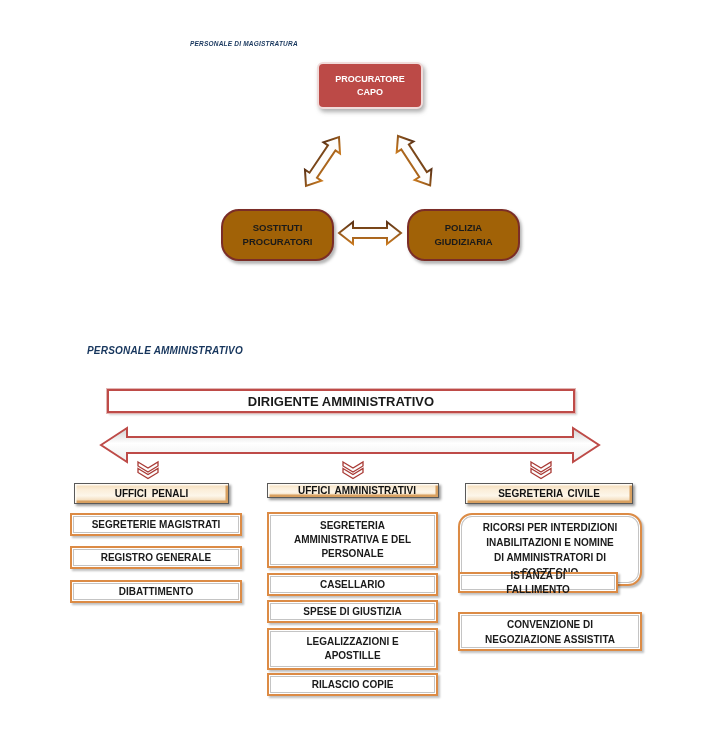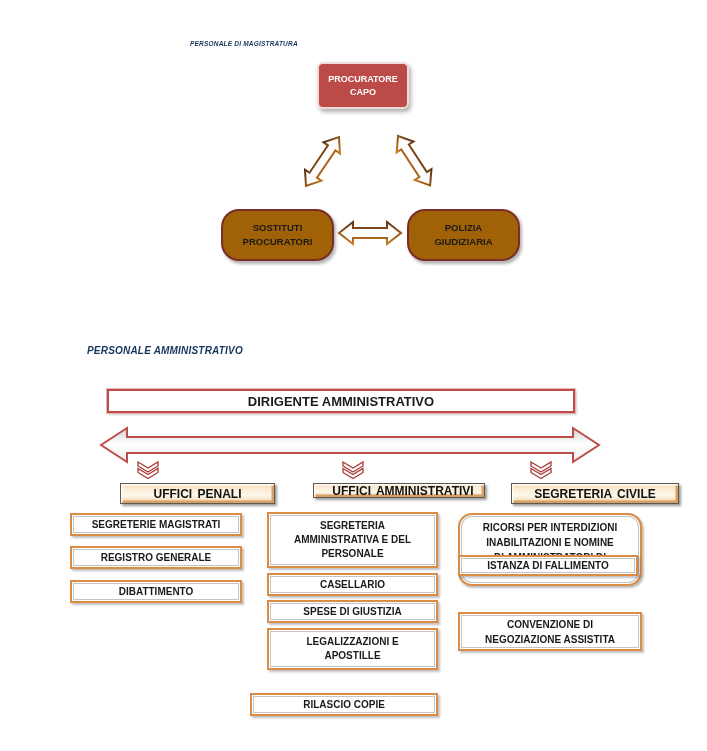--- a/index.html
+++ b/index.html
@@ -31,21 +31,21 @@
     box-shadow:0 0 0 1px #E2B5B3, 2px 2px 2px rgba(0,0,0,.18);
     display:flex;align-items:center;justify-content:center;text-align:center;
     font-weight:bold;font-size:13px;box-sizing:border-box;
   }
   .header-box{
     position:absolute;color:#111111;
     background:linear-gradient(180deg,#F3D9B5 0%,#FBEED9 30%,#FDF6EA 62%,#EFD0A5 100%);
     border:1px solid #595959;
     box-shadow:inset 1.5px 1.5px 0 rgba(255,252,245,.95), inset -2.5px -2.5px 0 #D8A060, 1.5px 2px 2.5px rgba(0,0,0,.4);
     display:flex;align-items:center;justify-content:center;text-align:center;
-    font-weight:bold;font-size:12px;word-spacing:2px;box-sizing:border-box;margin-left:46px;
+    font-weight:bold;font-size:10px;word-spacing:2px;box-sizing:border-box;
   }
   .item-box{
     position:absolute;background:#ffffff;color:#1a1a1a;
     border:2px solid #DC8B45;
     box-shadow:inset 0 0 0 1px #ffffff, inset 0 0 0 2px #C4C4C4, 1.5px 2px 2px rgba(0,0,0,.25);
     display:flex;align-items:center;justify-content:center;text-align:center;
     font-weight:bold;font-size:10px;line-height:14px;box-sizing:border-box;
   }
   .arrow-svg{position:absolute;overflow:visible;}
 </style>
@@ -63,21 +63,21 @@
       <linearGradient id="steelGrad" x1="0" y1="0" x2="0" y2="1">
         <stop offset="0" stop-color="#CFCFCF"></stop>
         <stop offset="0.45" stop-color="#FFFFFF"></stop>
         <stop offset="1" stop-color="#ECECEC"></stop>
       </linearGradient>
     </defs>
   </svg>
 
   <div class="section-label" style="left:190px;top:40px;font-size:6.5px;">PERSONALE DI MAGISTRATURA</div>
 
-  <div class="chief-box" style="left:317px;top:62px;width:92px;height:47px;">PROCURATORE CAPO</div>
+  <div class="chief-box" style="left:317px;top:62px;width:106px;height:47px;">PROCURATORE CAPO</div>
 
   <svg class="arrow-svg" style="left:290px;top:126px;" width="155" height="72" viewBox="0 0 155 72">
     <g transform="translate(16,60) rotate(-56)">
       <path d="M0,0 L13,-10 L13,-4.5 L46,-4.5 L46,-10 L59,0 L46,10 L46,4.5 L13,4.5 L13,10 Z" fill="#FDFDFD" stroke="url(#brownGrad)" stroke-width="2" stroke-linejoin="miter"></path>
     </g>
     <g transform="translate(108,10) rotate(57)">
       <path d="M0,0 L13,-10 L13,-4.5 L46,-4.5 L46,-10 L59,0 L46,10 L46,4.5 L13,4.5 L13,10 Z" fill="#FDFDFD" stroke="url(#brownGrad)" stroke-width="2" stroke-linejoin="miter"></path>
     </g>
   </svg>
 
@@ -117,20 +117,20 @@
   <div class="header-box" style="left:74px;top:483px;width:155px;height:21px;">UFFICI PENALI</div>
   <div class="item-box" style="left:70px;top:513px;width:172px;height:23px;padding:0 8px;">SEGRETERIE MAGISTRATI</div>
   <div class="item-box" style="left:70px;top:546px;width:172px;height:23px;padding:0 8px;">REGISTRO GENERALE</div>
   <div class="item-box" style="left:70px;top:580px;width:172px;height:23px;padding:0 8px;">DIBATTIMENTO</div>
 
   <div class="header-box" style="left:267px;top:483px;width:172px;height:15px;padding-left:8px;">UFFICI AMMINISTRATIVI</div>
   <div class="item-box" style="left:267px;top:512px;width:171px;height:56px;padding:0 12px;">SEGRETERIA AMMINISTRATIVA E DEL PERSONALE</div>
   <div class="item-box" style="left:267px;top:573px;width:171px;height:23px;padding:0 12px;">CASELLARIO</div>
   <div class="item-box" style="left:267px;top:600px;width:171px;height:23px;padding:0 12px;">SPESE DI GIUSTIZIA</div>
   <div class="item-box" style="left:267px;top:628px;width:171px;height:42px;padding:0 12px;">LEGALIZZAZIONI E APOSTILLE</div>
-  <div class="item-box" style="left:250px;top:673px;width:188px;height:23px;padding:0 12px;margin-top:20px;">RILASCIO COPIE</div>
+  <div class="item-box" style="left:267px;top:673px;width:171px;height:23px;padding:0 12px;">RILASCIO COPIE</div>
 
   <div class="header-box" style="left:465px;top:483px;width:168px;height:21px;">SEGRETERIA CIVILE</div>
   <div class="item-box" style="left:458px;top:513px;width:184px;height:73px;padding:0 20px;line-height:15px;border-radius:14px;">RICORSI PER INTERDIZIONI INABILITAZIONI E NOMINE DI AMMINISTRATORI DI SOSTEGNO</div>
-  <div class="item-box" style="left:458px;top:555px;width:180px;height:21px;padding:0 20px;">ISTANZA DI FALLIMENTO</div>
+  <div class="item-box" style="left:458px;top:572px;width:160px;height:21px;padding:0 20px;">ISTANZA DI FALLIMENTO</div>
   <div class="item-box" style="left:458px;top:612px;width:184px;height:39px;padding:0 20px;line-height:15px;">CONVENZIONE DI NEGOZIAZIONE ASSISTITA</div>
 
 </div>
 
 </body></html>

